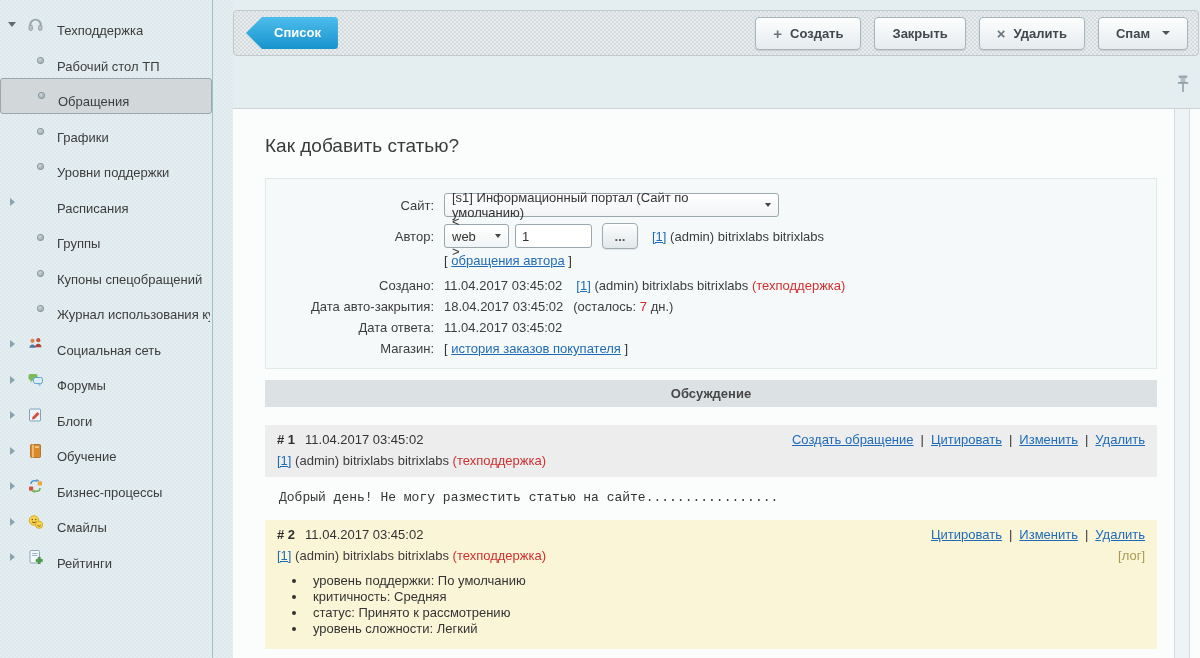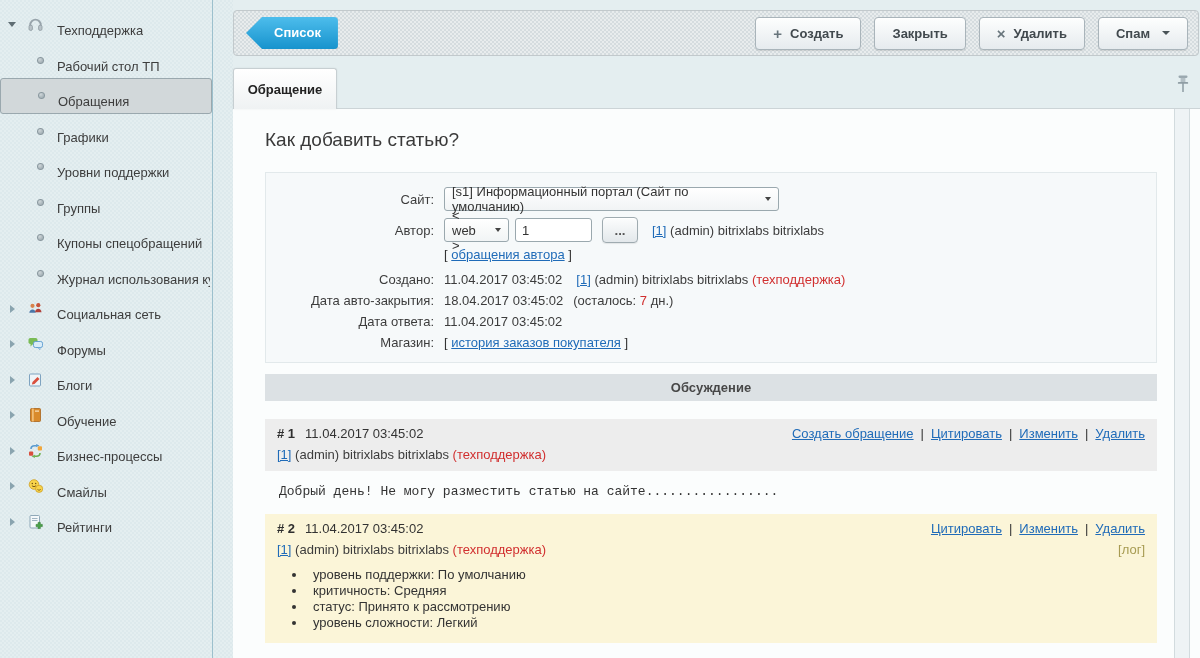--- a/index.html
+++ b/index.html
@@ -57,21 +57,21 @@
   
   #tabbar { position:absolute; left:233px; top:68px; right:0; height:41px; z-index:2; }
   .tab { position:absolute; left:0; top:0; width:104px; height:41px;
     background:linear-gradient(#ffffff,#eff2f3); border:1px solid #c7cfd2; border-bottom:none;
     border-radius:3px 3px 0 0; display:flex; align-items:center; justify-content:center;
     font-weight:bold; color:#222; cursor:pointer; box-shadow:0 0 2px rgba(0,0,0,.08); }
   .pin { position:absolute; right:8px; top:5px; width:18px; height:24px; cursor:pointer; }
 
   
   #panel { position:absolute; left:233px; top:108px; right:0; bottom:0;
-    background:#fbfdfd; border-top:1px solid #ccd4d7; overflow:hidden; padding:20px 0 0 32px; }
+    background:#fbfdfd; border-top:1px solid #ccd4d7; overflow:hidden; padding:26px 0 0 32px; }
   #page-title { font-size:19px; font-weight:normal; color:#3a3a3a; margin-bottom:21px; }
 
   .formbox { width:892px; background:#f6f9fa; border:1px solid #e2e9eb; padding:14px 0 10px 0; }
   .frow { display:flex; align-items:center; margin-bottom:6px; }
   .flabel { width:178px; min-width:178px; text-align:right; padding-right:10px; color:#3c3c3c; }
   .sel { display:inline-flex; align-items:center; justify-content:space-between; height:24px;
     background:linear-gradient(#ffffff,#f1f4f5); border:1px solid #9aa8ae; border-radius:3px;
     padding:0 7px; color:#333; cursor:pointer; }
   .sel .car { width:0; height:0; border-top:4.5px solid #444; border-left:3.5px solid transparent;
     border-right:3.5px solid transparent; margin-left:9px; }
@@ -133,20 +133,24 @@
         <span class="dot"></span>
         <span class="sb-label">Обращения</span>
       </li>
       <li>
         <span class="dot"></span>
         <span class="sb-label">Графики</span>
       </li>
       <li>
         <span class="dot"></span>
         <span class="sb-label">Уровни поддержки</span>
+      </li>
+      <li>
+        <span class="tri-right"></span>
+        <span class="sb-label">Расписания</span>
       </li>
       <li>
         <span class="dot"></span>
         <span class="sb-label">Группы</span>
       </li>
       <li>
         <span class="dot"></span>
         <span class="sb-label">Купоны спецобращений</span>
       </li>
       <li>
@@ -258,23 +262,20 @@
         <span>Удалить</span>
       </button>
       <button class="tb-btn">
         <span>Спам</span>
         <span class="caret-down"></span>
       </button>
     </div>
   </div>
 
   <div id="tabbar">
-    <div class="tab">
-      <span>Обращение</span>
-    </div>
     <span class="pin">
       <svg width="18" height="24" viewBox="0 0 18 24">
           <rect x="8.2" y="10" width="1.6" height="9" fill="#93a1a8"></rect>
           <rect x="4.5" y="2.5" width="9" height="2.4" rx="1.1" fill="#9aa8af"></rect>
           <rect x="6.6" y="4.9" width="4.8" height="4.4" fill="#b3bfc5"></rect>
           <rect x="3.8" y="9" width="10.4" height="1.8" rx="0.9" fill="#8f9da4"></rect>
         </svg>
     </span>
   </div>
 

